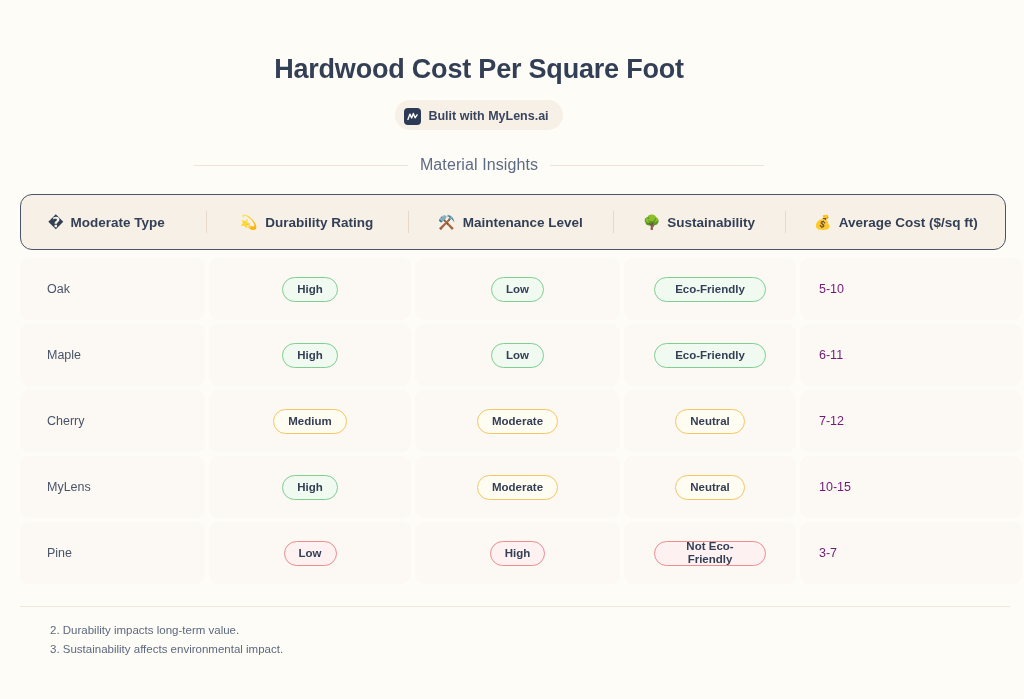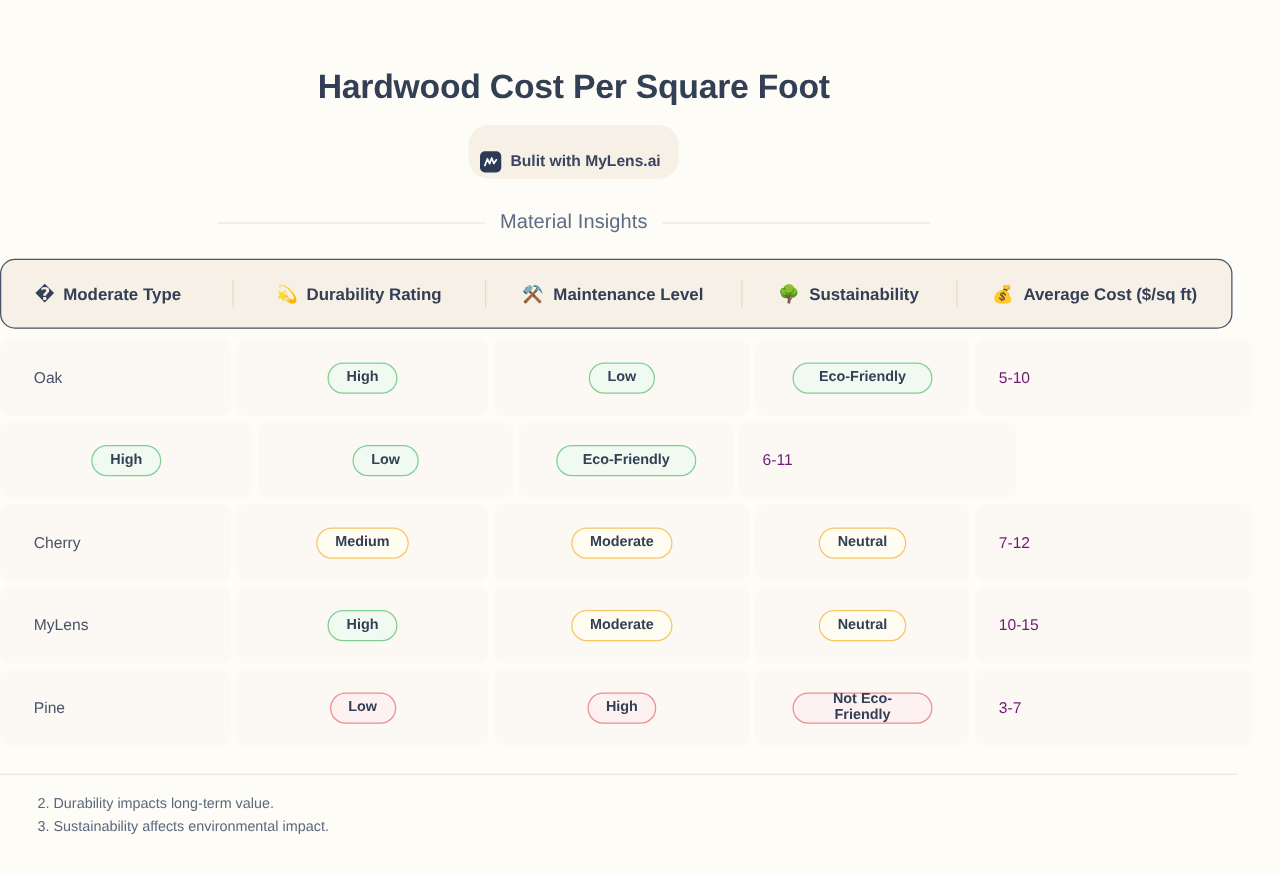--- a/index.html
+++ b/index.html
@@ -14,20 +14,21 @@
     color: #3C4858;
     overflow: hidden;
     position: relative;
   }
 
   .page {
     width: 918px;
     height: 699px;
     position: relative;
     box-sizing: border-box;
+    margin-left: 20px;
   }
 
   
   .title {
     text-align: center;
     font-size: 27px;
     font-weight: bold;
     letter-spacing: -0.2px;
     color: #333F55;
     margin: 0;
@@ -39,21 +40,21 @@
     display: flex;
     justify-content: center;
     margin-top: 14px;
   }
   .badge {
     display: inline-flex;
     align-items: center;
     gap: 7px;
     background: #F7F0E6;
     border-radius: 16px;
-    padding: 21px 14px 5px 9px;
+    padding: 8px 14px 5px 9px;
     font-size: 12.5px;
     font-weight: bold;
     color: #3A4660;
     line-height: 15px;
   }
   .badge-icon {
     width: 17px;
     height: 17px;
     border-radius: 4px;
     background: #2C3A55;
@@ -266,20 +267,21 @@
         <div class="cell center c3">
           <span class="pill green">Low</span>
         </div>
         <div class="cell center c4">
           <span class="pill green wrap">Eco-Friendly</span>
         </div>
         <div class="cell cost c5">5-10</div>
       </div>
 
       <div class="trow">
+        <div class="cell name c1">Maple</div>
         <div class="cell center c2">
           <span class="pill green">High</span>
         </div>
         <div class="cell center c3">
           <span class="pill green">Low</span>
         </div>
         <div class="cell center c4">
           <span class="pill green wrap">Eco-Friendly</span>
         </div>
         <div class="cell cost c5">6-11</div>

